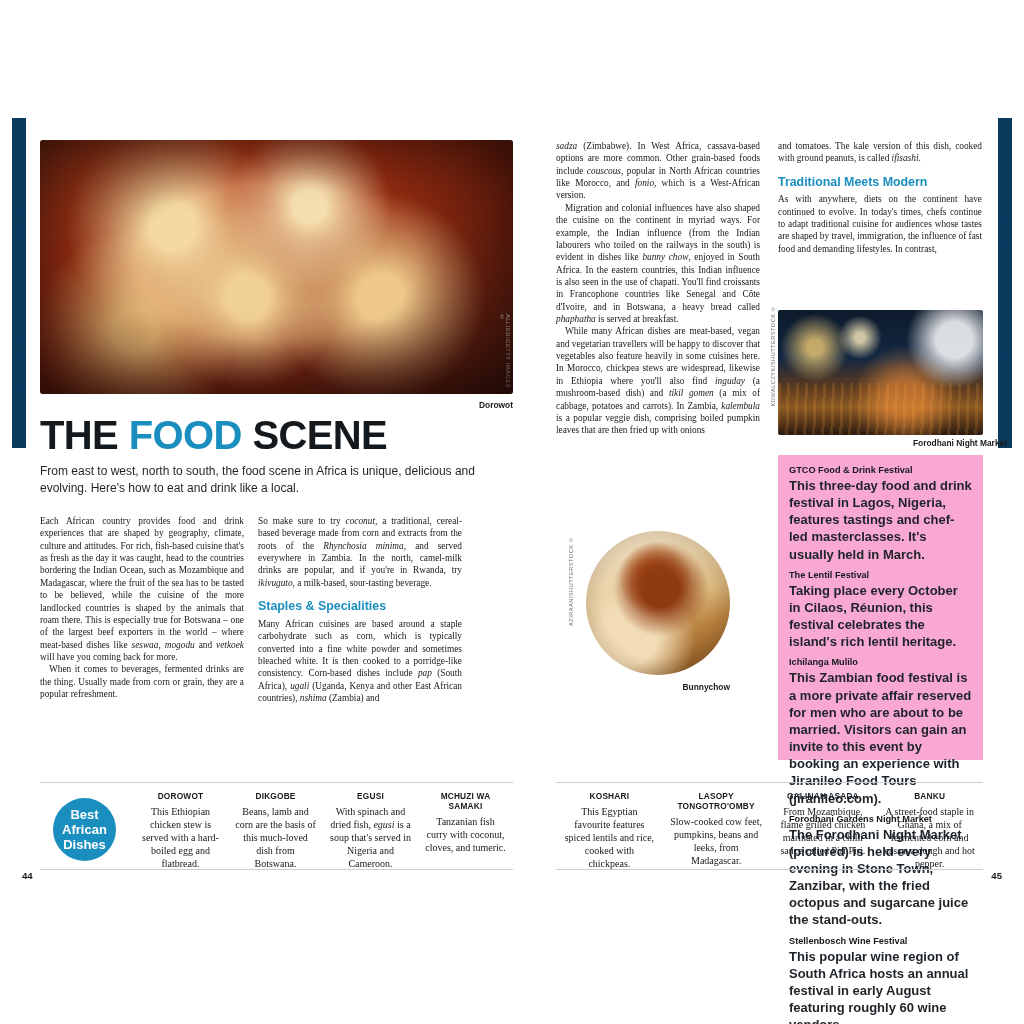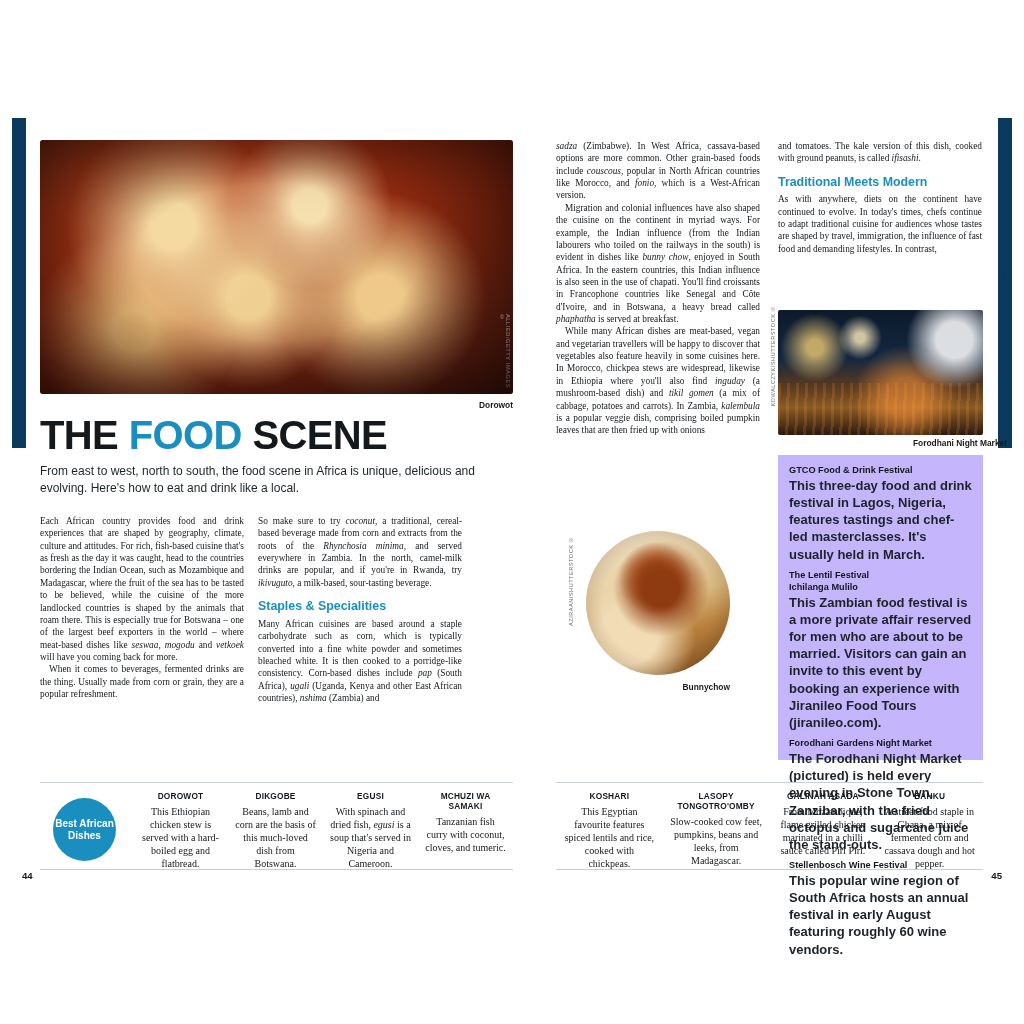--- a/index.html
+++ b/index.html
@@ -127,21 +127,21 @@
     position:absolute; left:770px; top:305px;
     writing-mode:vertical-rl; transform:rotate(180deg);
     font-family:"Liberation Sans", sans-serif;
     font-size:5.6px; letter-spacing:.5px; color:#6a6f73;
   }
   #cap-market { position:absolute; left:802px; top:438px; width:205px; }
 
   
   .panel {
     position:absolute; left:778px; top:455px; width:205px; height:305px;
-    background:#c4b5fd; padding:10px 11px 10px 11px;
+    background:#f9a8d4; padding:10px 11px 10px 11px;
   }
   .panel h4 {
     font-family:"Liberation Sans", sans-serif;
     font-size:9.2px; font-weight:700; color:#14191d;
     margin:0 0 2px;
   }
   .panel p {
     font-family:"Liberation Sans", sans-serif;
     font-size:13px; line-height:1.32; color:#1d2328;
     margin:0 0 7px;
@@ -179,21 +179,21 @@
   #rule-l-top { left:40px; top:782px; width:473px; }
   #rule-l-bot { left:40px; top:869px; width:473px; }
   #rule-r-top { left:556px; top:782px; width:427px; }
   #rule-r-bot { left:556px; top:869px; width:427px; }
 
   .badge {
     position:absolute; left:53px; top:798px; width:63px; height:63px;
     border-radius:50%; background:#1a8fbf; color:#fff;
     display:flex; align-items:center; justify-content:center; text-align:center;
     font-family:"Liberation Sans", sans-serif;
-    font-size:10px; font-weight:700; line-height:1.16;
+    font-size:13px; font-weight:700; line-height:1.16;
   }
   .dishes { position:absolute; top:792px; display:flex; }
   .dishes.left  { left:133px; width:380px; }
   .dishes.right { left:556px; width:427px; }
   .dish {
     flex:1; padding:0 7px; text-align:center;
   }
   .dish .name {
     font-family:"Liberation Sans", sans-serif;
     font-size:8.3px; font-weight:700; color:#14191d;
@@ -262,20 +262,21 @@
   <div class="nm-credit">KOWALCZYK/SHUTTERSTOCK ©</div>
   <div id="cap-market" class="caption">Forodhani Night Market</div>
 
   <div class="panel">
     <div class="grp">
       <h4>GTCO Food &amp; Drink Festival</h4>
       <p>This three-day food and drink festival in Lagos, Nigeria, features tastings and chef-led masterclasses. It's usually held in March.</p>
     </div>
     <div class="grp">
       <h4>The Lentil Festival</h4>
+      <p>Taking place every October in Cilaos, Réunion, this festival celebrates the island's rich lentil heritage.</p>
     </div>
     <div class="grp">
       <h4>Ichilanga Mulilo</h4>
       <p>This Zambian food festival is a more private affair reserved for men who are about to be married. Visitors can gain an invite to this event by booking an experience with Jiranileo Food Tours (jiranileo.com).</p>
     </div>
     <div class="grp">
       <h4>Forodhani Gardens Night Market</h4>
       <p>The Forodhani Night Market (pictured) is held every evening in Stone Town, Zanzibar, with the fried octopus and sugarcane juice the stand-outs.</p>
     </div>
     <div class="grp">

